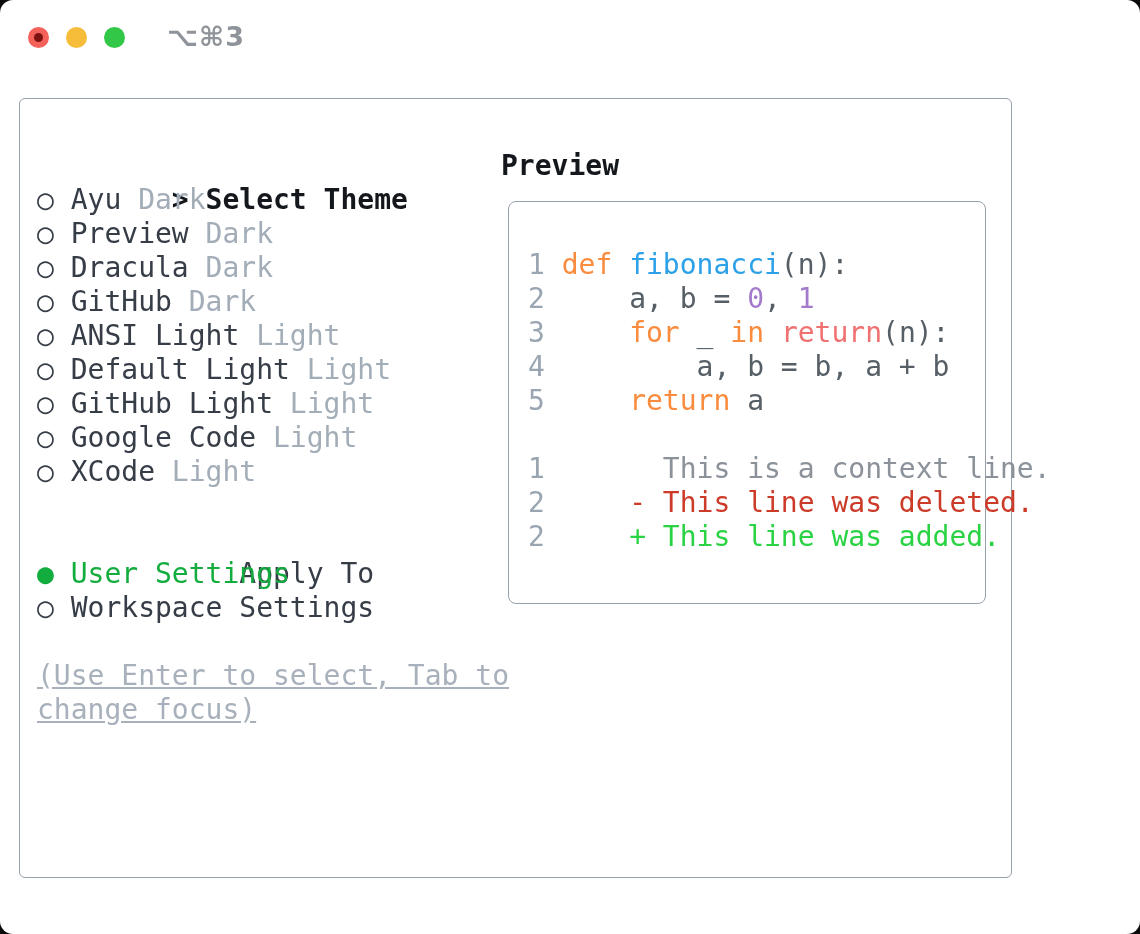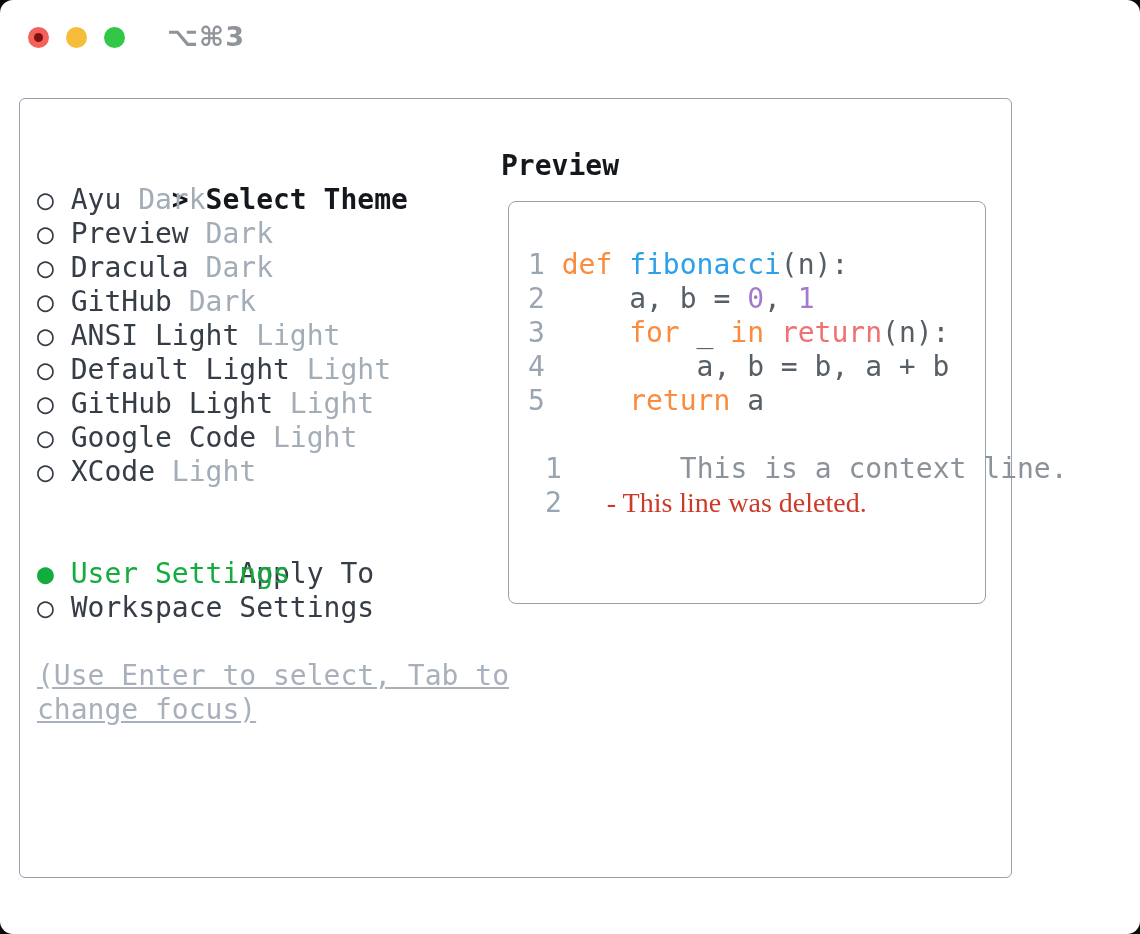--- a/index.html
+++ b/index.html
@@ -47,28 +47,28 @@
   .hint-block .row{color:var(--c-hint);text-decoration:underline;}
 
   
   .preview-header{position:absolute;left:481px;top:50px;}
   .preview-box{
     position:absolute;left:488px;top:102px;width:476px;height:401px;
     border:1.5px solid var(--c-border);border-radius:8px;
   }
   .code-col{position:absolute;left:19px;top:46px;}
   .lnum{display:inline-block;width:2ch;color:var(--c-linenum);}
-  .diff-block{margin-top:34px;margin-left:17px;}
+  .diff-block{margin-top:34px;}
   .tk-fg{color:var(--c-fg);}
   .tk-keyword{color:var(--c-keyword);}
   .tk-function{color:var(--c-function);}
   .tk-number{color:var(--c-number);}
   .tk-special{color:var(--c-special);}
   .t-context{color:var(--c-context);}
-  .t-deleted{color:var(--c-deleted);font-family:Liberation Serif, serif;}
+  .t-deleted{color:var(--c-deleted);}
   .t-added{color:var(--c-added);}
 </style>
 </head>
 <body>
 
 <div class="window">
 
   <div class="dot dot-red"></div>
   <div class="dot dot-yellow"></div>
   <div class="dot dot-green"></div>
@@ -115,18 +115,19 @@
         <div id="code-list">
             <div class="row"><span class="lnum">1</span><span class="tk-keyword">def</span><span class="tk-fg"> </span><span class="tk-function">fibonacci</span><span class="tk-fg">(n):</span></div>
             <div class="row"><span class="lnum">2</span><span class="tk-fg">    a, b = </span><span class="tk-number">0</span><span class="tk-fg">, </span><span class="tk-number">1</span></div>
             <div class="row"><span class="lnum">3</span><span class="tk-fg">    </span><span class="tk-keyword">for</span><span class="tk-fg"> _ </span><span class="tk-keyword">in</span><span class="tk-fg"> </span><span class="tk-special">return</span><span class="tk-fg">(n):</span></div>
             <div class="row"><span class="lnum">4</span><span class="tk-fg">        a, b = b, a + b</span></div>
             <div class="row"><span class="lnum">5</span><span class="tk-fg">    </span><span class="tk-keyword">return</span><span class="tk-fg"> </span><span class="tk-fg">a</span></div>
           </div>
         <div id="diff-list" class="diff-block">
             <div class="row"><span class="lnum">1</span><span class="t-context">      This is a context line.</span></div>
             <div class="row"><span class="lnum">2</span><span class="t-deleted">    - This line was deleted.</span></div>
+            <div class="row"><span class="lnum">2</span><span class="t-added">    + This line was added.</span></div>
           </div>
       </div>
     </div>
 
   </div>
 </div>
 
 </body></html>

